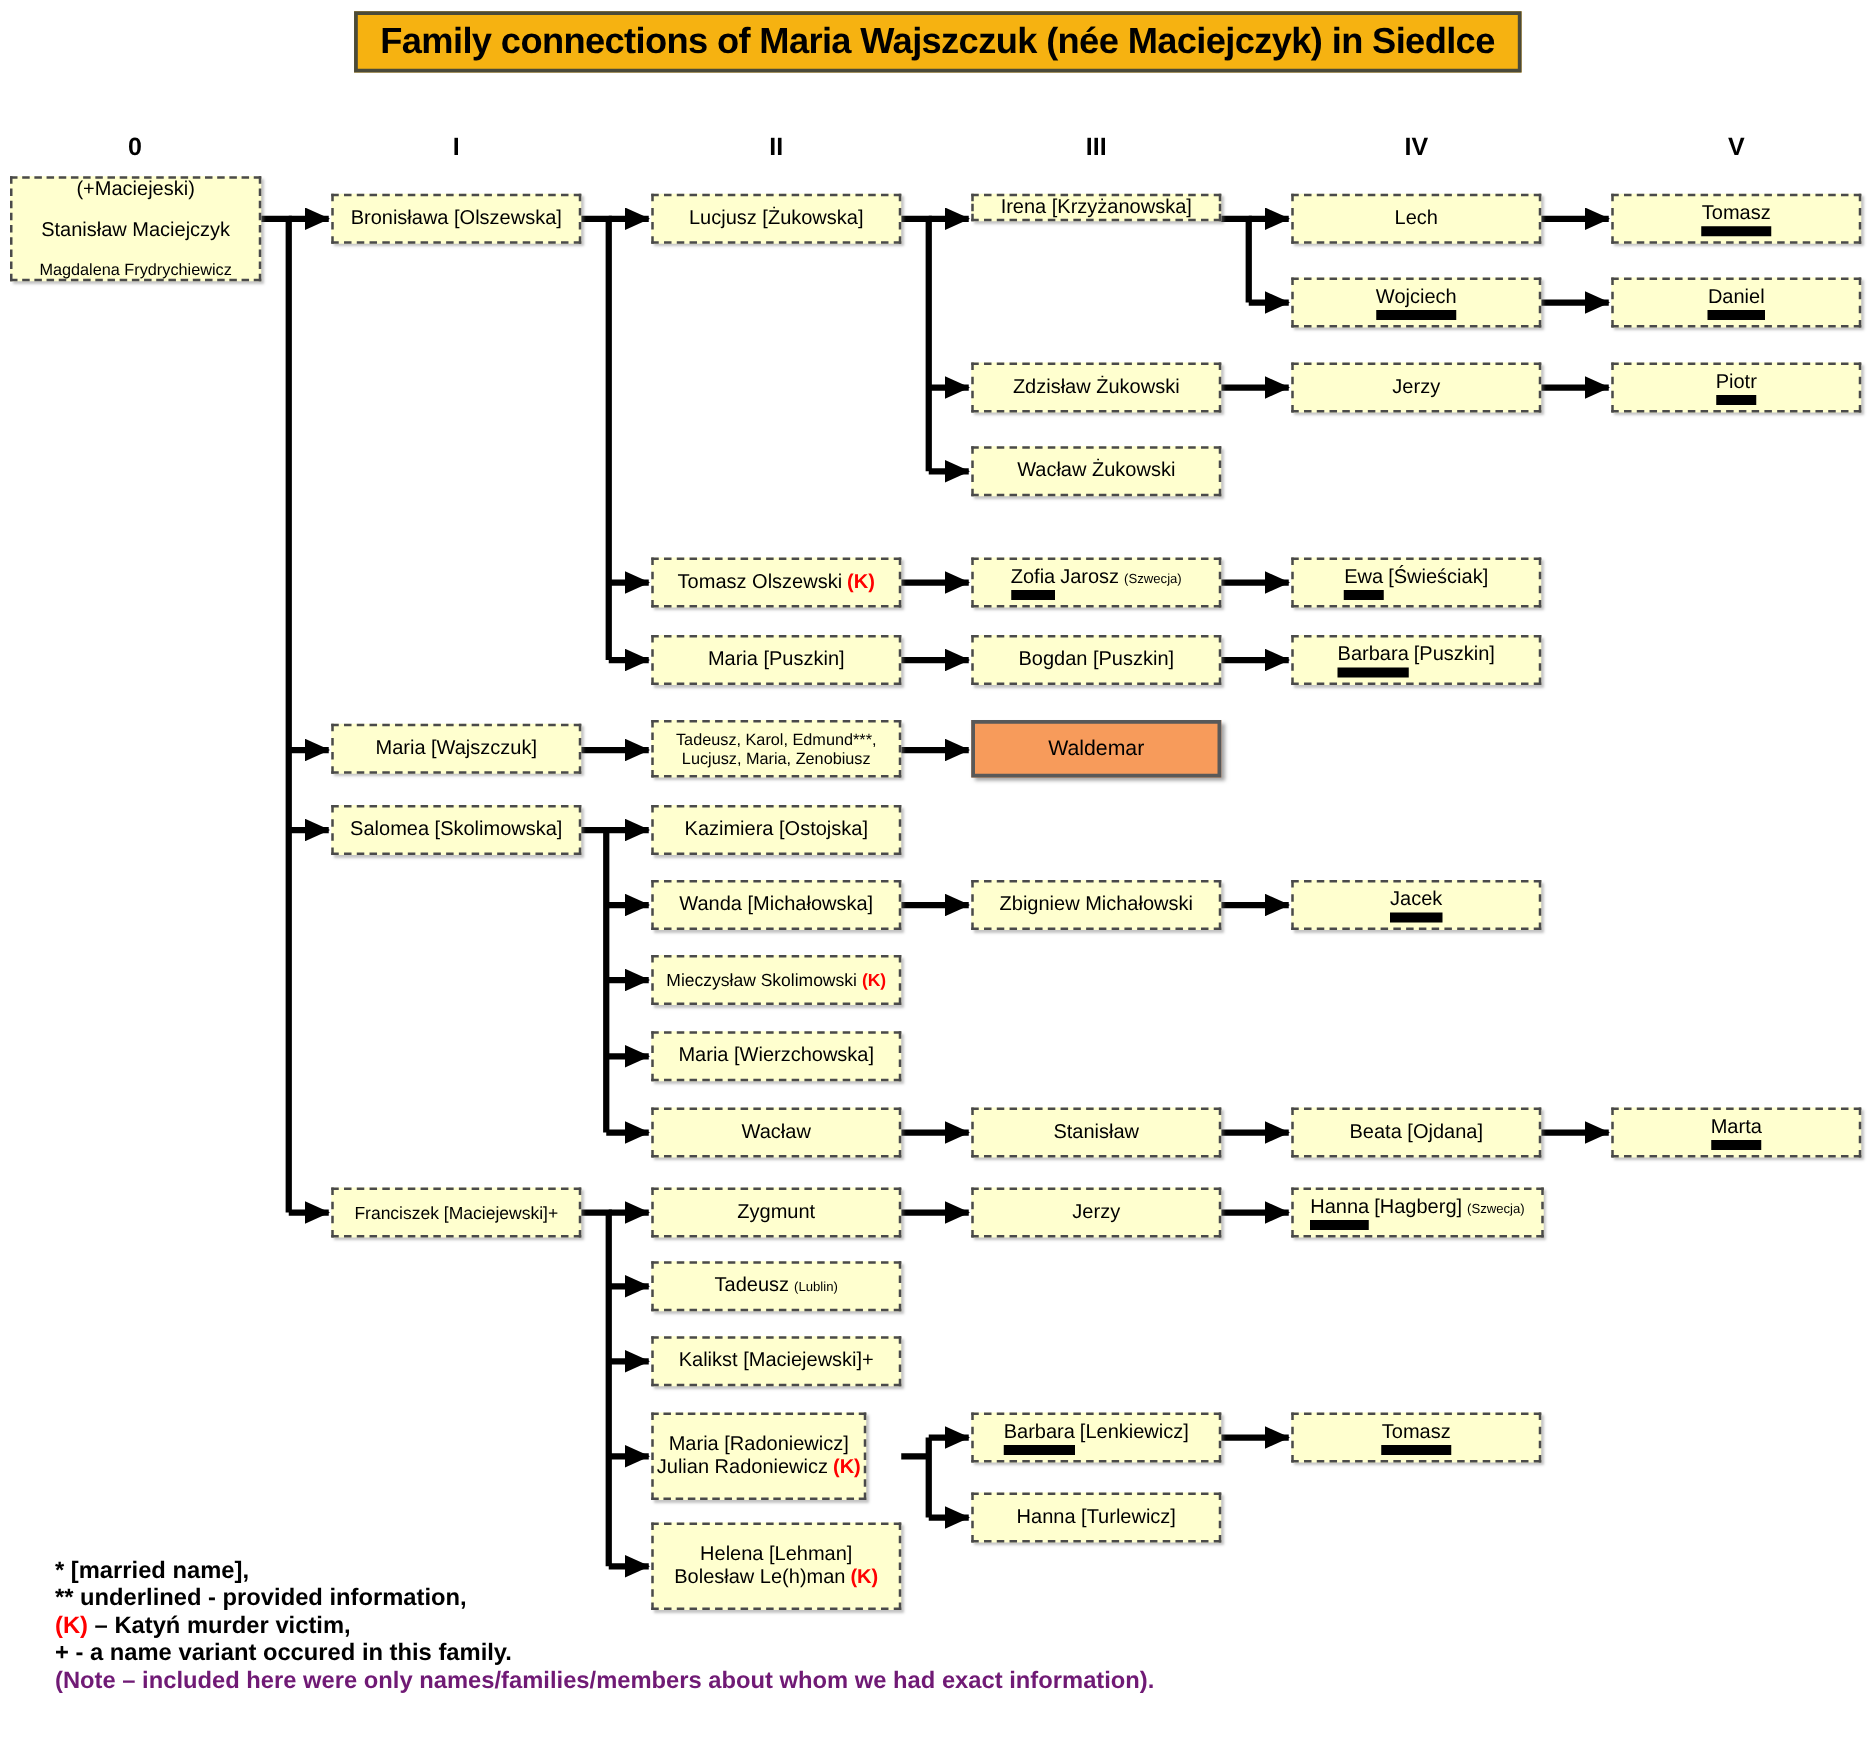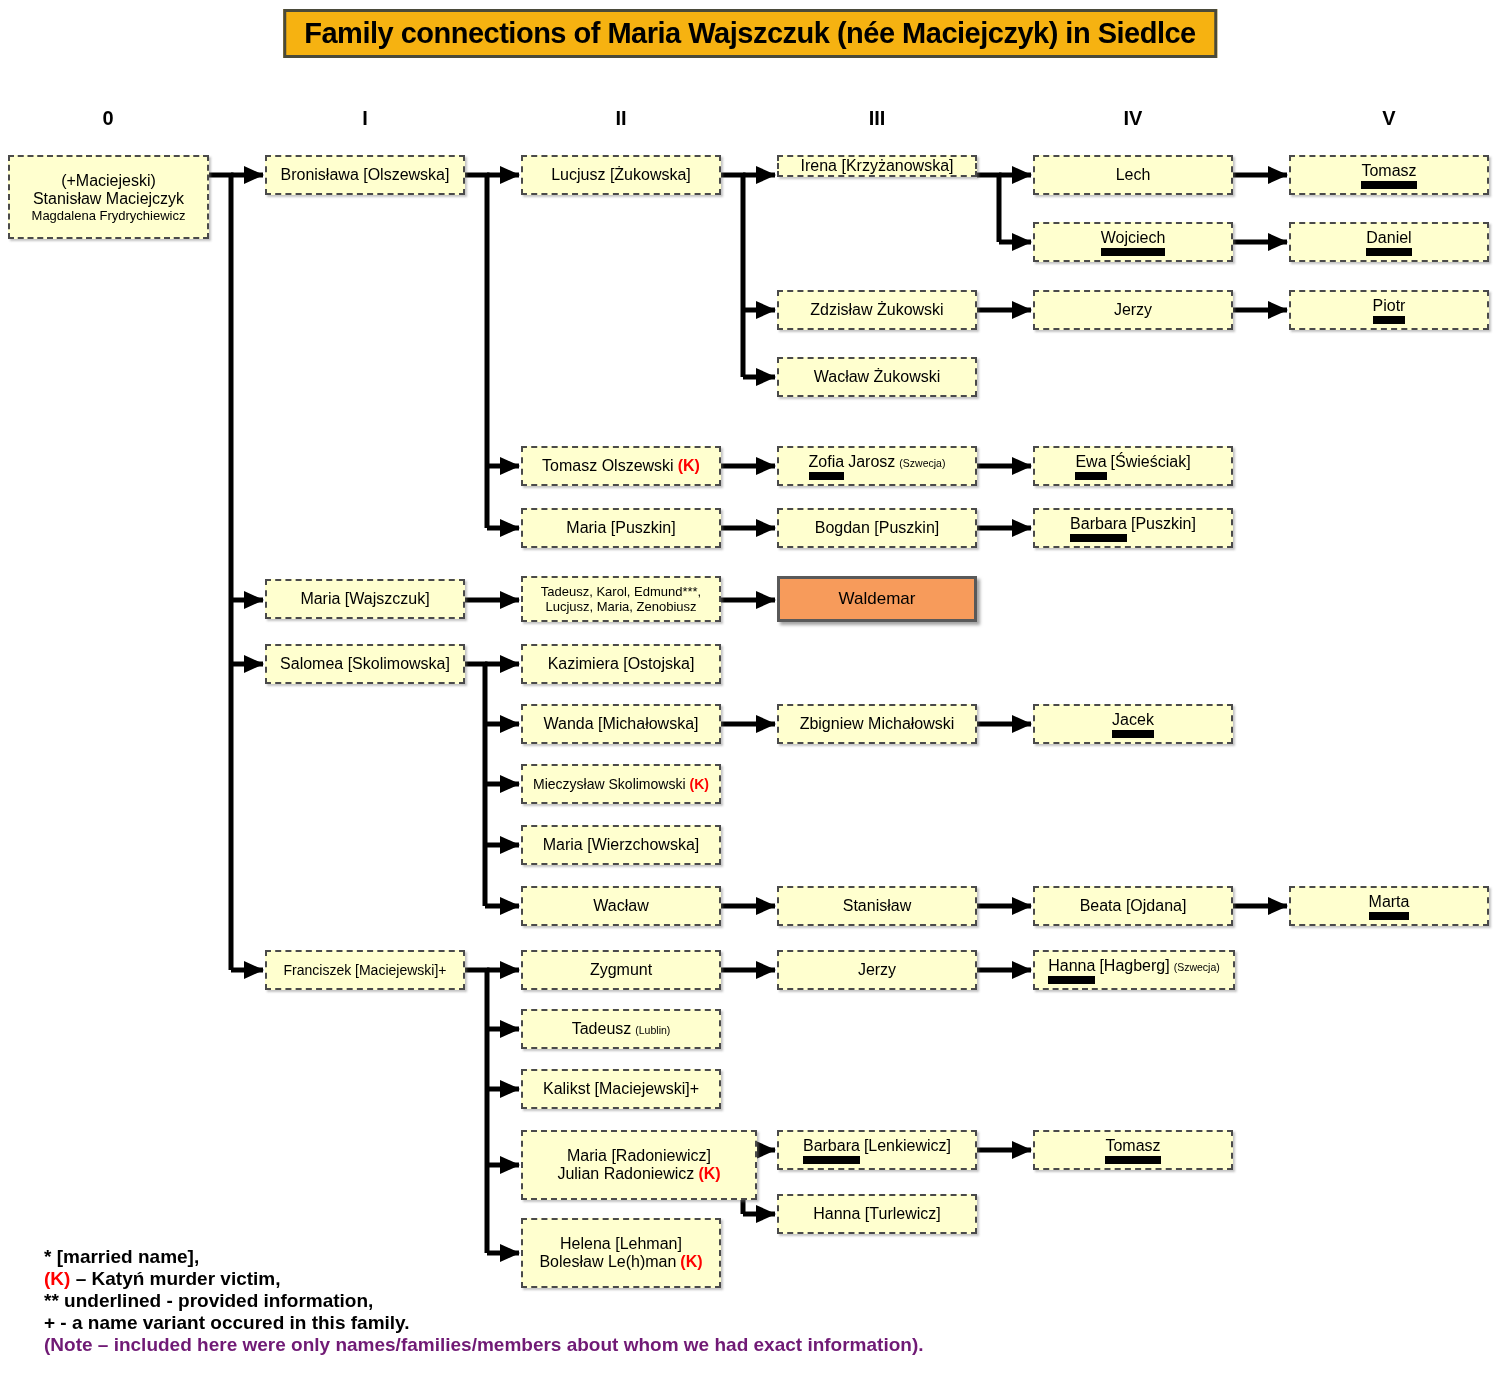--- a/index.html
+++ b/index.html
@@ -109,21 +109,21 @@
       <path d="M977,724 H1031" marker-end="url(#arw)"></path>
       <path d="M721,906 H775" marker-end="url(#arw)"></path>
       <path d="M977,906 H1031" marker-end="url(#arw)"></path>
       <path d="M1233,906 H1287" marker-end="url(#arw)"></path>
       <path d="M721,970 H775" marker-end="url(#arw)"></path>
       <path d="M977,970 H1031" marker-end="url(#arw)"></path>
       <path d="M977,1150 H1031" marker-end="url(#arw)"></path>
     </g>
   </svg>
 
-  <div class="box" style="left:8px;top:155px;width:201px;height:84px;">
+  <div class="box" style="left:8px;top:141px;width:201px;height:84px;justify-content:space-between;">
     <div class="ln">
         <span>(+Maciejeski)</span>
       </div>
     <div class="ln">
         <span>Stanisław Maciejczyk</span>
       </div>
     <div class="ln xs">
         <span>Magdalena Frydrychiewicz</span>
       </div>
   </div>
@@ -208,21 +208,21 @@
     <div class="ln">
         <span>Tadeusz</span>
         <span class="sfx">(Lublin)</span>
       </div>
   </div>
   <div class="box" style="left:521px;top:1069px;width:200px;height:40px;">
     <div class="ln">
         <span>Kalikst [Maciejewski]+</span>
       </div>
   </div>
-  <div class="box" style="left:521px;top:1130px;width:236px;height:70px;">
+  <div class="box" style="left:521px;top:1130px;width:172px;height:70px;">
     <div class="ln">
         <span>Maria [Radoniewicz]</span>
       </div>
     <div class="ln">
         <span>Julian Radoniewicz</span>
         <span class="red">(K)</span>
       </div>
   </div>
   <div class="box" style="left:521px;top:1218px;width:200px;height:70px;">
     <div class="ln">
@@ -359,19 +359,19 @@
       </div>
   </div>
   <div class="box" style="left:1289px;top:886px;width:200px;height:40px;">
     <div class="ln">
         <span class="u">Marta</span>
       </div>
   </div>
 
   <div class="legend">
     <div class="row">* [married name],</div>
+    <div class="row">** underlined  - provided information,</div>
     <div class="row"><span class="red">(K)</span><span> – Katyń murder victim,</span></div>
-    <div class="row">** underlined  - provided information,</div>
     <div class="row">+ - a name variant occured in this family.</div>
     <div class="row note">(Note – included here were only names/families/members about whom we had exact information).</div>
   </div>
 
 </div>
 
 </body></html>

